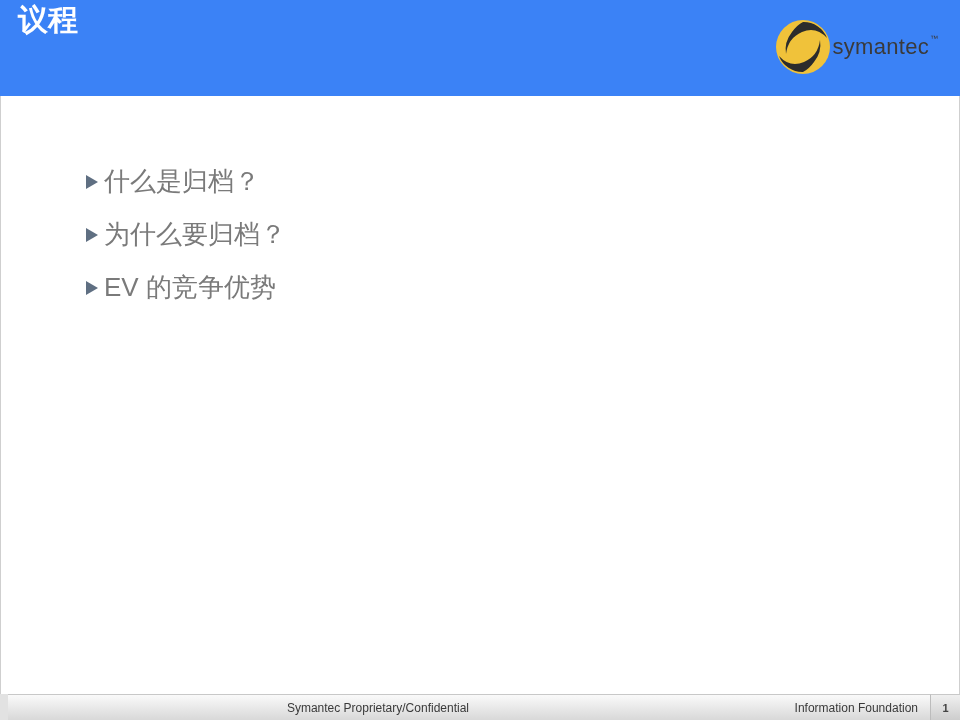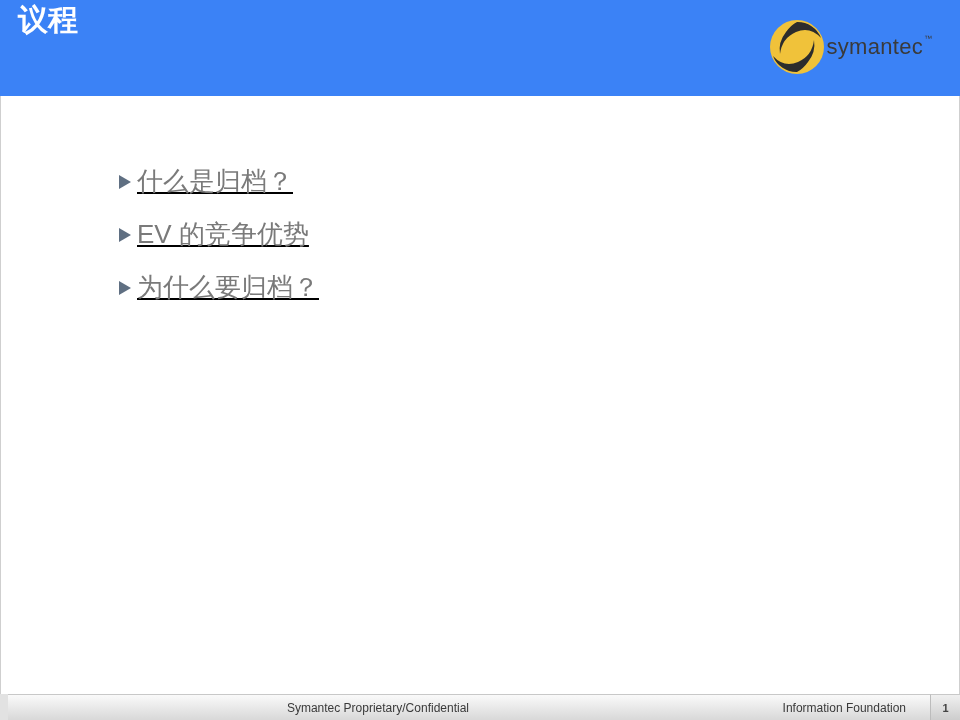--- a/index.html
+++ b/index.html
@@ -20,21 +20,21 @@
       align-items: flex-start;
       padding-left: 18px;
     }
     .title {
       color: #ffffff;
       font-size: 30px;
       font-weight: bold;
     }
     .logo-wrap {
       position: absolute;
-      right: 28px;
+      right: 22px;
       top: 18px;
       display: flex;
       align-items: center;
       gap: 0;
     }
     .logo-mark {
       width: 58px;
       height: 58px;
       position: relative;
     }
@@ -44,22 +44,21 @@
       font-weight: 500;
       letter-spacing: 0.3px;
     }
     .logo-tm {
       color: #3a3a3a;
       font-size: 8px;
       vertical-align: top;
       margin-left: 1px;
     }
     .content {
-      padding: 68px 0 0 119px;
-      text-decoration: underline;
+      padding: 68px 0 0 86px;
     }
     .agenda-item {
       display: flex;
       align-items: center;
       margin-bottom: 18px;
       color: #7a7a7a;
       font-size: 26px;
     }
     .bullet {
       display: inline-block;
@@ -95,21 +94,21 @@
       position: relative;
     }
     .footer-mid .confidential {
       position: absolute;
       left: 50%;
       transform: translateX(-100%);
       text-align: center;
     }
     .footer-mid .brand-line {
       position: absolute;
-      right: 24px;
+      right: 12px;
     }
     .footer-pagenum {
       flex: 0 0 30px;
       background: linear-gradient(to bottom, #f0f0f0 0%, #cdcdcd 100%);
       display: flex;
       align-items: center;
       justify-content: center;
       color: #444;
       font-size: 11px;
       font-weight: bold;
@@ -144,25 +143,25 @@
   </div>
 </div>
 
 <div class="content">
   <div class="agenda-item">
     <span class="bullet"></span>
     <span>什么是归档？</span>
   </div>
   <div class="agenda-item">
     <span class="bullet"></span>
-    <span>EV 的竞争优势</span>
+    <span>为什么要归档？</span>
   </div>
   <div class="agenda-item">
     <span class="bullet"></span>
-    <span>为什么要归档？</span>
+    <span>EV 的竞争优势</span>
   </div>
 </div>
 
 <div class="footer">
   <div class="footer-left"></div>
   <div class="footer-mid">
     <span class="confidential">Symantec Proprietary/Confidential</span>
     <span class="brand-line">Information Foundation</span>
   </div>
   <div class="footer-pagenum">1</div>

